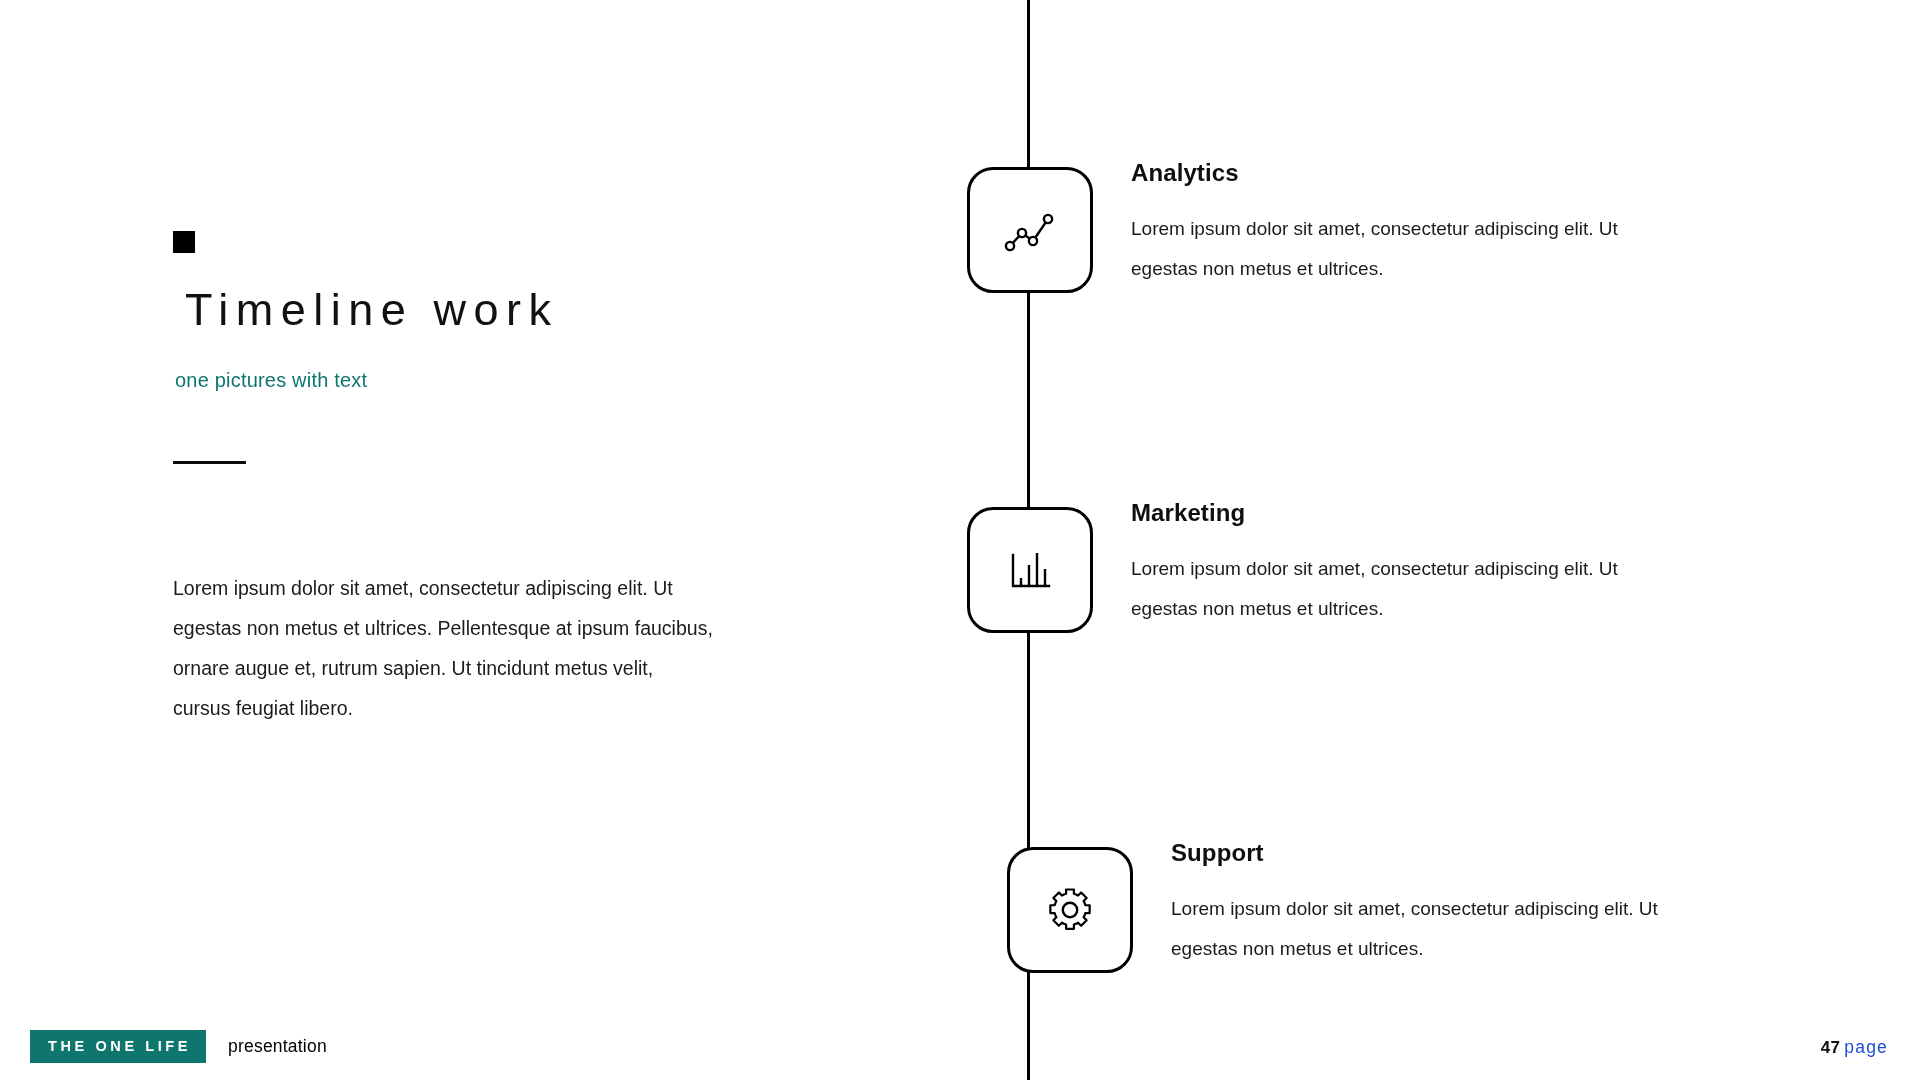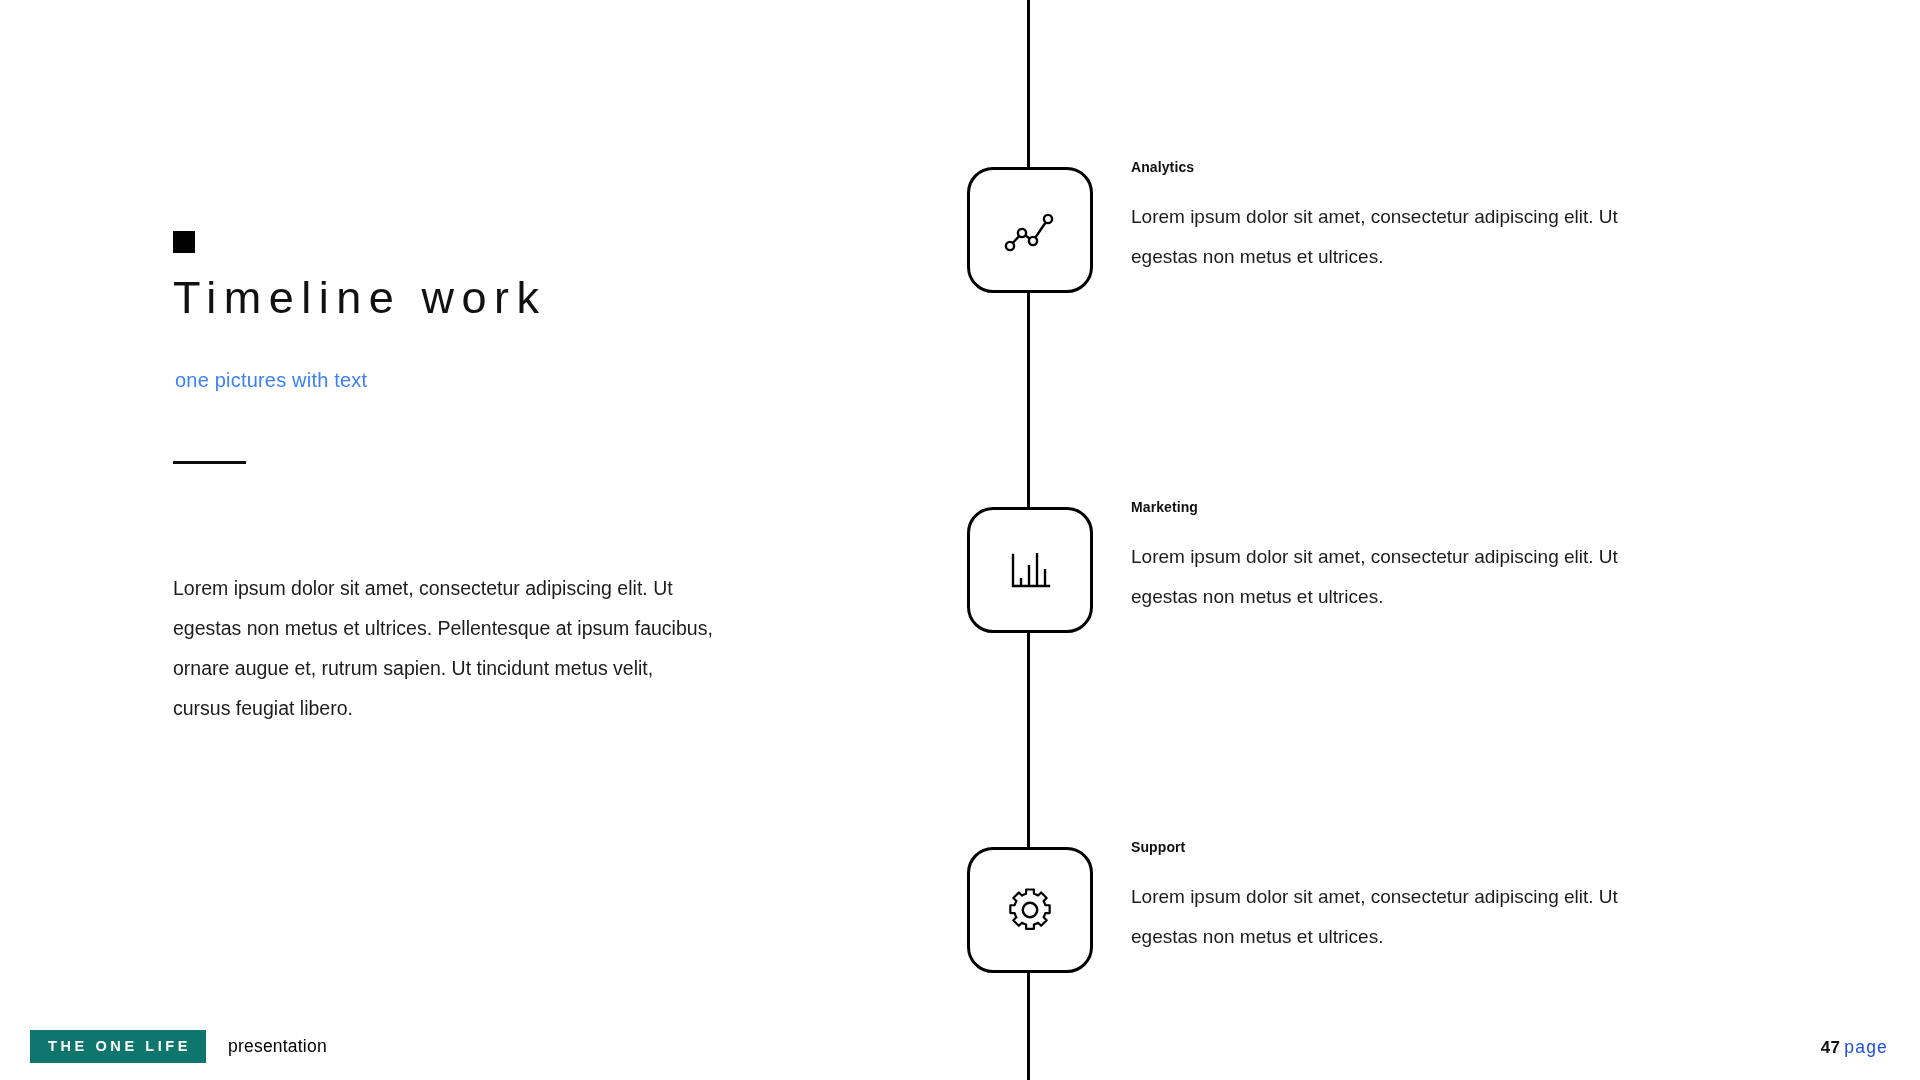--- a/index.html
+++ b/index.html
@@ -37,38 +37,38 @@
     top: 231px;
     width: 22px;
     height: 22px;
     background: #000000;
   }
 
   .page-title {
     position: absolute;
     left: 0;
     top: 272px;
-    margin: 0;
+    margin: 12px;
     font-size: 45px;
     font-weight: 400;
     letter-spacing: 7.5px;
     line-height: 1.15;
     color: #111111;
     white-space: nowrap;
   }
 
   .page-subtitle {
     position: absolute;
     left: 2px;
     top: 369px;
     margin: 0;
     font-size: 20px;
     font-weight: 400;
     letter-spacing: 0.2px;
-    color: #3b82f6;
+    color: #0f766e;
     white-space: nowrap;
   }
 
   .divider {
     position: absolute;
     left: 0;
     top: 461px;
     width: 73px;
     height: 3px;
     background: #0d0d0d;
@@ -97,21 +97,21 @@
   }
 
   .timeline-item {
     position: absolute;
     left: 967px;
     width: 850px;
     height: 128px;
   }
   .timeline-item.item-0 { top: 167px; }
   .timeline-item.item-1 { top: 507px; }
-  .timeline-item.item-2 { top: 847px; }
+  .timeline-item.item-2 { top: 847px; margin-left: 40px; }
 
   .node-card {
     position: absolute;
     left: 0;
     top: 0;
     width: 126px;
     height: 126px;
     box-sizing: border-box;
     border: 3px solid #000000;
     border-radius: 26px;
@@ -129,21 +129,21 @@
 
   .item-body {
     position: absolute;
     left: 164px;
     top: -8px;
     width: 560px;
   }
 
   .item-title {
     margin: 0;
-    font-size: 14px;
+    font-size: 24px;
     font-weight: 700;
     letter-spacing: 0.1px;
     color: #0f0f0f;
     line-height: 1.2;
   }
 
   .item-desc {
     margin: 0;
     padding-top: 21px;
     width: 500px;

